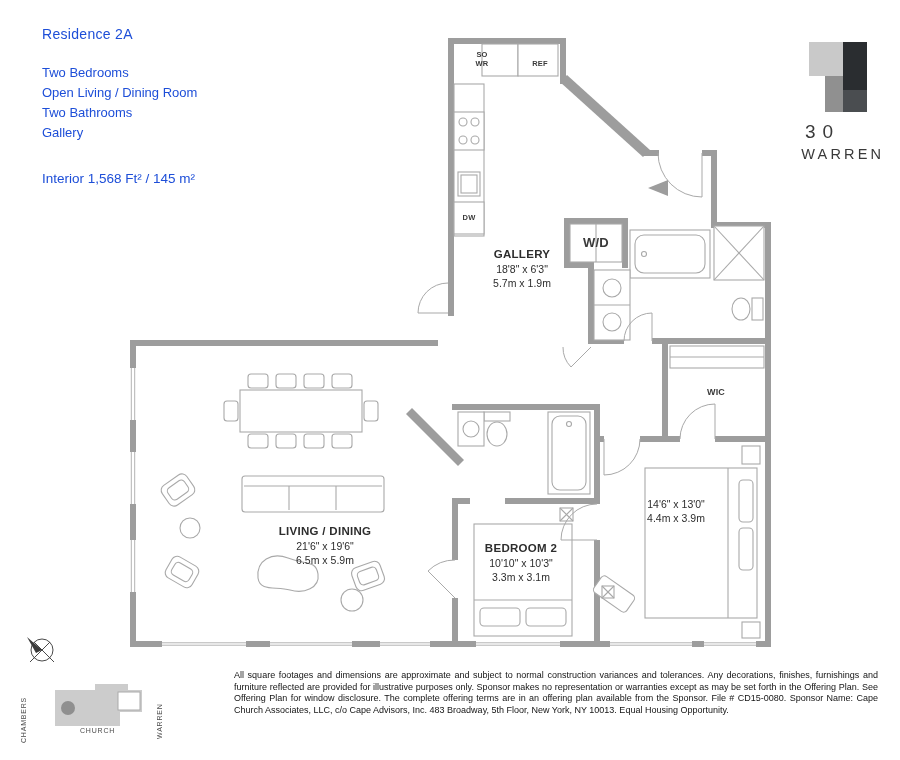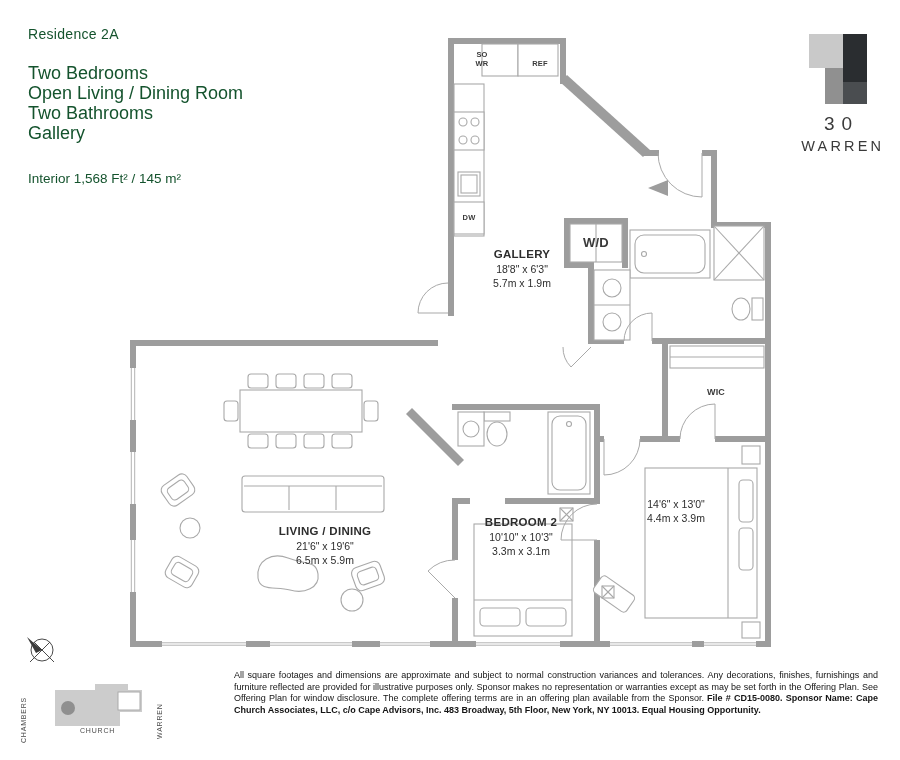--- a/index.html
+++ b/index.html
@@ -1,34 +1,34 @@
 <!DOCTYPE html>
 <html><head>
 <meta charset="utf-8">
 <style>
   *{margin:0;padding:0;box-sizing:border-box}
   html,body{width:900px;height:760px}
   body{background:#fff;font-family:"Liberation Sans",sans-serif;position:relative;overflow:hidden}
   .abs{position:absolute}
-  .header{left:28px;top:26px;color:#14532d}
+  .header{left:42px;top:26px;color:#1d4ed8}
   .residence{font-size:14px;letter-spacing:.3px;margin-bottom:21px}
-  .feature{font-size:18px;line-height:20px}
+  .feature{font-size:13px;line-height:20px}
   .interior{font-size:13.5px;margin-top:28px}
   .room-label{text-align:center;color:#2d2d2d}
   .room-name{font-size:11.5px;font-weight:bold;letter-spacing:.3px;line-height:14px;margin-bottom:2px}
   .room-dim{font-size:10.5px;line-height:13.5px}
   .tiny-label{font-size:7.5px;font-weight:bold;color:#3a3a3a;text-align:center;line-height:9px;letter-spacing:.2px}
-  .brand{left:798px;top:34px;width:80px;text-align:center;color:#3a3a3a}
+  .brand{left:798px;top:42px;width:80px;text-align:left;color:#3a3a3a}
   .brand svg{display:block;margin:0 auto}
   .brand-number{font-size:19px;letter-spacing:7px;padding-left:7px;margin-top:9px}
   .brand-name{font-size:14.5px;letter-spacing:3.2px;padding-left:3.2px;margin-top:3px}
   .street{font-size:7px;letter-spacing:.8px;color:#4a4a4a}
   .street.vert{transform:rotate(-90deg);transform-origin:left bottom;white-space:nowrap}
   .disclaimer{left:234px;top:670px;width:644px;font-size:9px;line-height:11.6px;color:#141414;text-align:justify}
-  .disclaimer .bold{font-weight:bold}
+  .disclaimer .bold{font-weight:normal}
   svg.plan{position:absolute;left:0;top:0}
 </style>
 </head>
 <body>
 
 <svg class="plan" width="900" height="760" viewBox="0 0 900 760">
 
   <g fill="#9d9d9d">
     <rect x="448" y="38" width="118" height="6"></rect>
     <rect x="448" y="38" width="6" height="278"></rect>
@@ -275,21 +275,21 @@
   <div class="room-dim">18'8" x 6'3"</div>
   <div class="room-dim">5.7m x 1.9m</div>
 </div>
 
 <div class="abs room-label" style="left:240px;top:524px;width:170px">
   <div class="room-name">LIVING / DINING</div>
   <div class="room-dim">21'6" x 19'6"</div>
   <div class="room-dim">6.5m x 5.9m</div>
 </div>
 
-<div class="abs room-label" style="left:451px;top:515px;width:140px">
+<div class="abs room-label" style="left:451px;top:541px;width:140px">
   <div class="room-name">BEDROOM 2</div>
   <div class="room-dim">10'10" x 10'3"</div>
   <div class="room-dim">3.3m x 3.1m</div>
 </div>
 
 <div class="abs room-label" style="left:621px;top:498px;width:110px">
   <div class="room-dim">14'6" x 13'0"</div>
   <div class="room-dim">4.4m x 3.9m</div>
 </div>
 

